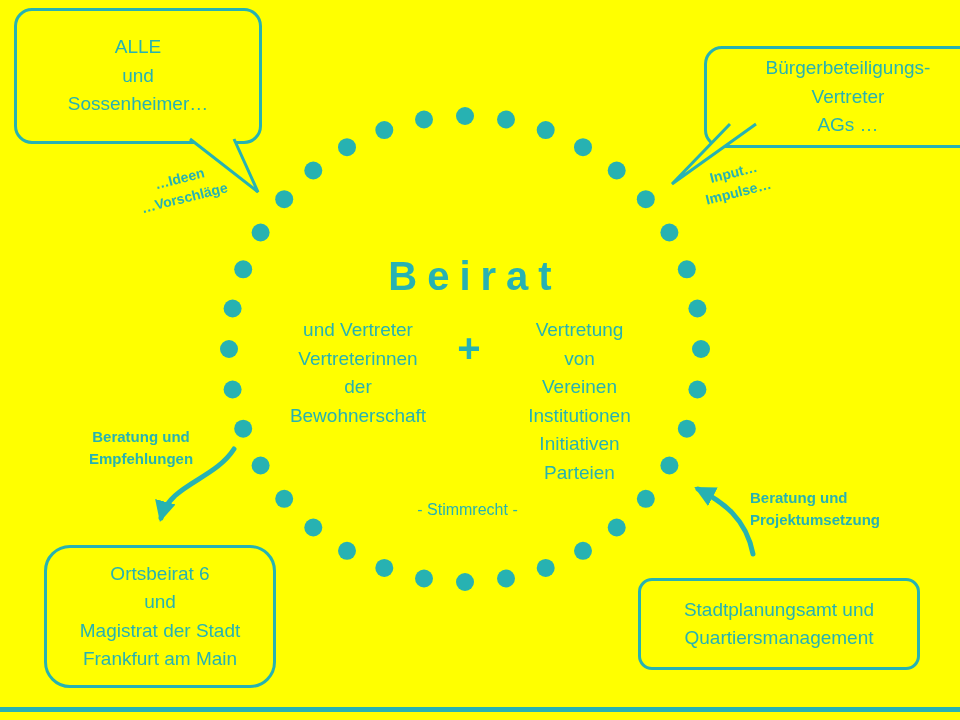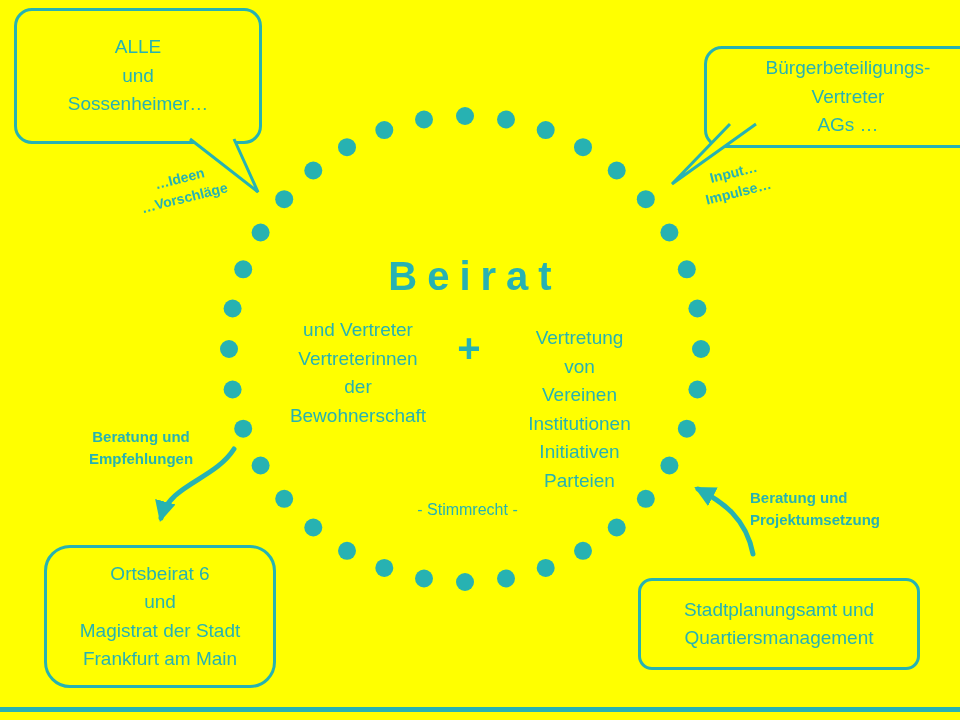--- a/index.html
+++ b/index.html
@@ -48,21 +48,21 @@
   #annotation-advice-right{left:750px;top:487px;width:160px;font-size:15px;text-align:left;}
 
   .center-text{position:absolute;color:var(--accent);text-align:center;z-index:1;}
   #circle-title{
     left:320px;top:210px;width:300px;
     font-size:40px;font-weight:600;
     letter-spacing:10px;text-indent:10px;margin-top:44px;
   }
   .col{font-size:19px;line-height:1.5;}
   #circle-left-column{left:268px;top:316px;width:180px;}
-  #circle-right-column{left:492px;top:324px;width:175px;}
+  #circle-right-column{left:492px;top:316px;width:175px;}
   #circle-plus{left:446px;top:326px;width:46px;font-size:40px;font-weight:bold;}
   #voting-note{left:375px;top:501px;width:185px;font-size:16px;}
 
   #overlay{
     position:absolute;left:0;top:0;z-index:5;
     pointer-events:none;
   }
 </style>
 </head>
 <body>

